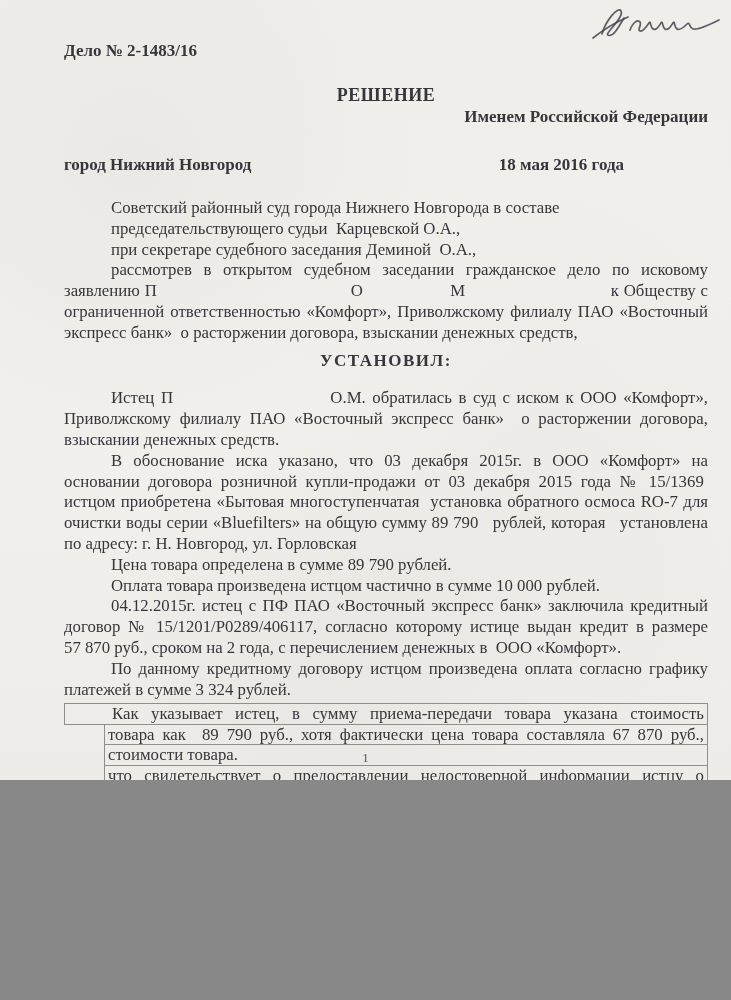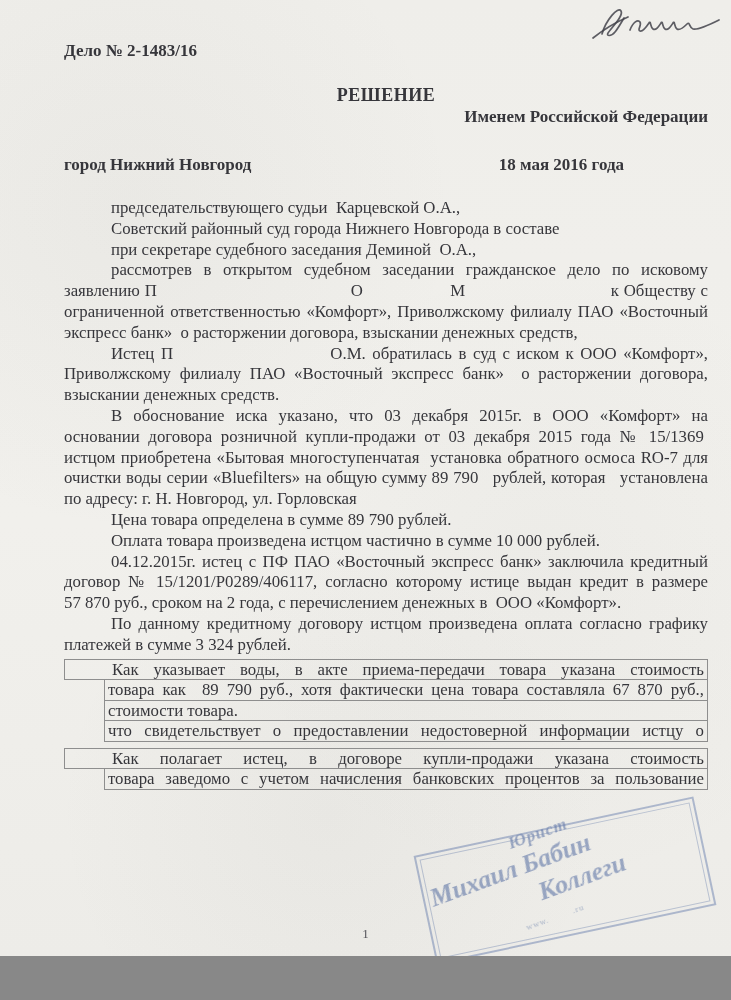--- a/index.html
+++ b/index.html
@@ -1,18 +1,18 @@
 <!DOCTYPE html>
 <html lang="ru"><head>
 <meta charset="utf-8">
 <style>
   html,body { margin:0; padding:0; background:#888; }
   .page {
     position:relative;
-    width:731px; height:956px;
+    width:731px; height:780px;
     margin:0 auto;
     background:#f0efeb;
     background-image:
       radial-gradient(circle at 18% 22%, rgba(120,120,115,0.05), transparent 34%),
       radial-gradient(circle at 75% 60%, rgba(125,125,120,0.04), transparent 40%),
       radial-gradient(circle at 45% 85%, rgba(120,120,115,0.05), transparent 30%),
       linear-gradient(180deg, #efeeea 0%, #f1f0ec 55%, #edecE8 100%);
     overflow:hidden;
     font-family:"Liberation Serif", serif;
     color:#36363b;
@@ -99,35 +99,36 @@
   <div class="content">
 
     <div class="case-number">Дело № 2-1483/16</div>
     <div class="doc-title">РЕШЕНИЕ</div>
     <div class="doc-subtitle">Именем Российской Федерации</div>
     <div class="city-date">
       <span>город Нижний Новгород</span>
       <span>18 мая 2016 года</span>
     </div>
 
+    <p class="doc">Советский районный суд города Нижнего Новгорода в составе</p>
     <p class="doc">председательствующего судьи&nbsp; Карцевской О.А.,</p>
-    <p class="doc">Советский районный суд города Нижнего Новгорода в составе</p>
     <p class="doc">при секретаре судебного заседания Деминой&nbsp; О.А.,</p>
     <p class="doc">рассмотрев в открытом судебном заседании гражданское дело по исковому заявлению П&nbsp;&nbsp;&nbsp;&nbsp;&nbsp;&nbsp;&nbsp;&nbsp;&nbsp;&nbsp;&nbsp;&nbsp;&nbsp;&nbsp;&nbsp;&nbsp;&nbsp;&nbsp;&nbsp;&nbsp;&nbsp;&nbsp;&nbsp;&nbsp;&nbsp;&nbsp;&nbsp;&nbsp;&nbsp;&nbsp;&nbsp;&nbsp;&nbsp;&nbsp;&nbsp;&nbsp;&nbsp;&nbsp;&nbsp;&nbsp;О&nbsp;&nbsp;&nbsp;&nbsp;&nbsp;&nbsp;&nbsp;&nbsp;&nbsp;&nbsp;&nbsp;&nbsp;&nbsp;&nbsp;&nbsp;&nbsp;&nbsp;&nbsp;М&nbsp;&nbsp;&nbsp;&nbsp;&nbsp;&nbsp;&nbsp;&nbsp;&nbsp;&nbsp;&nbsp;&nbsp;&nbsp;&nbsp;&nbsp;&nbsp;&nbsp;&nbsp;&nbsp;&nbsp;&nbsp;&nbsp;&nbsp;&nbsp;&nbsp;&nbsp;&nbsp;&nbsp;&nbsp;&nbsp;к Обществу с ограниченной ответственностью «Комфорт», Приволжскому филиалу ПАО «Восточный экспресс банк»&nbsp; о расторжении договора, взыскании денежных средств,</p>
 
+    <div class="section-heading">УСТАНОВИЛ:</div>
 
     <p class="doc">Истец П&nbsp;&nbsp;&nbsp;&nbsp;&nbsp;&nbsp;&nbsp;&nbsp;&nbsp;&nbsp;&nbsp;&nbsp;&nbsp;&nbsp;&nbsp;&nbsp;&nbsp;&nbsp;&nbsp;&nbsp;&nbsp;&nbsp;&nbsp;&nbsp;О.М. обратилась в суд с иском к ООО «Комфорт», Приволжскому филиалу ПАО «Восточный экспресс банк»&nbsp; о расторжении договора, взыскании денежных средств.</p>
     <p class="doc">В обоснование иска указано, что 03 декабря 2015г. в ООО «Комфорт» на основании договора розничной купли-продажи от 03 декабря 2015 года №&nbsp;15/1369&nbsp; истцом приобретена «Бытовая многоступенчатая&nbsp; установка обратного осмоса RO-7 для очистки воды серии «Bluefilters» на общую сумму 89&nbsp;790&nbsp;&nbsp; рублей, которая&nbsp;&nbsp; установлена по адресу: г.&nbsp;Н.&nbsp;Новгород, ул. Горловская</p>
     <p class="doc">Цена товара определена в сумме 89&nbsp;790 рублей.</p>
     <p class="doc">Оплата товара произведена истцом частично в сумме 10&nbsp;000 рублей.</p>
     <p class="doc">04.12.2015г. истец с ПФ ПАО «Восточный экспресс банк» заключила кредитный договор № 15/1201/Р0289/406117, согласно которому истице выдан кредит в размере 57&nbsp;870 руб., сроком на 2 года, с перечислением денежных в&nbsp; ООО «Комфорт».</p>
     <p class="doc">По данному кредитному договору истцом произведена оплата согласно графику платежей в сумме 3&nbsp;324 рублей.</p>
 
     <div class="boxed-group">
-      <div class="boxed-line bl-first">Как указывает воды, в акте приема-передачи товара указана стоимость</div>
+      <div class="boxed-line bl-first">Как указывает истец, в сумму приема-передачи товара указана стоимость</div>
       <div class="boxed-line bl-fill">товара как&nbsp; 89&nbsp;790 руб., хотя фактически цена товара составляла 67&nbsp;870 руб.,</div>
       <div class="boxed-line bl-end">стоимости товара.</div>
       <div class="boxed-line bl-fill">что свидетельствует о предоставлении недостоверной информации истцу о</div>
     </div>
 
     <div class="boxed-group">
       <div class="boxed-line bl-first">Как полагает истец, в договоре купли-продажи указана стоимость</div>
       <div class="boxed-line bl-fill">товара заведомо с учетом начисления банковских процентов за пользование</div>
     </div>
 

